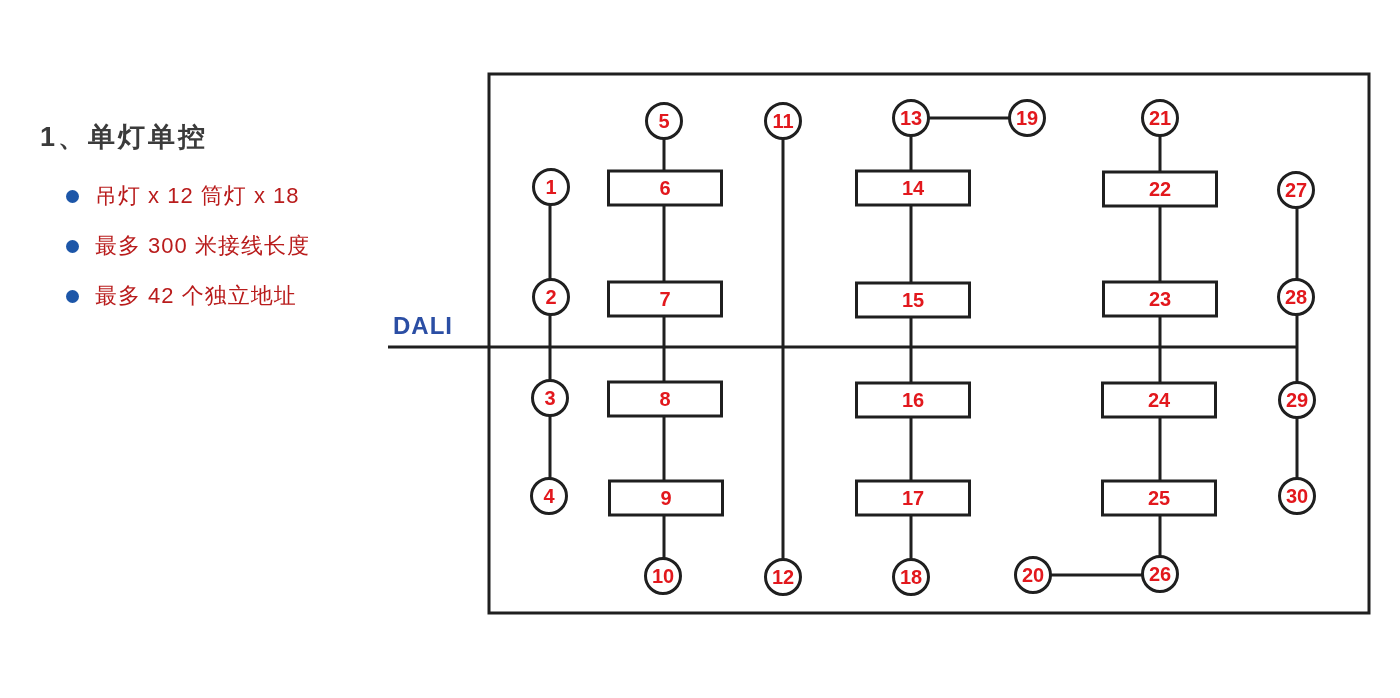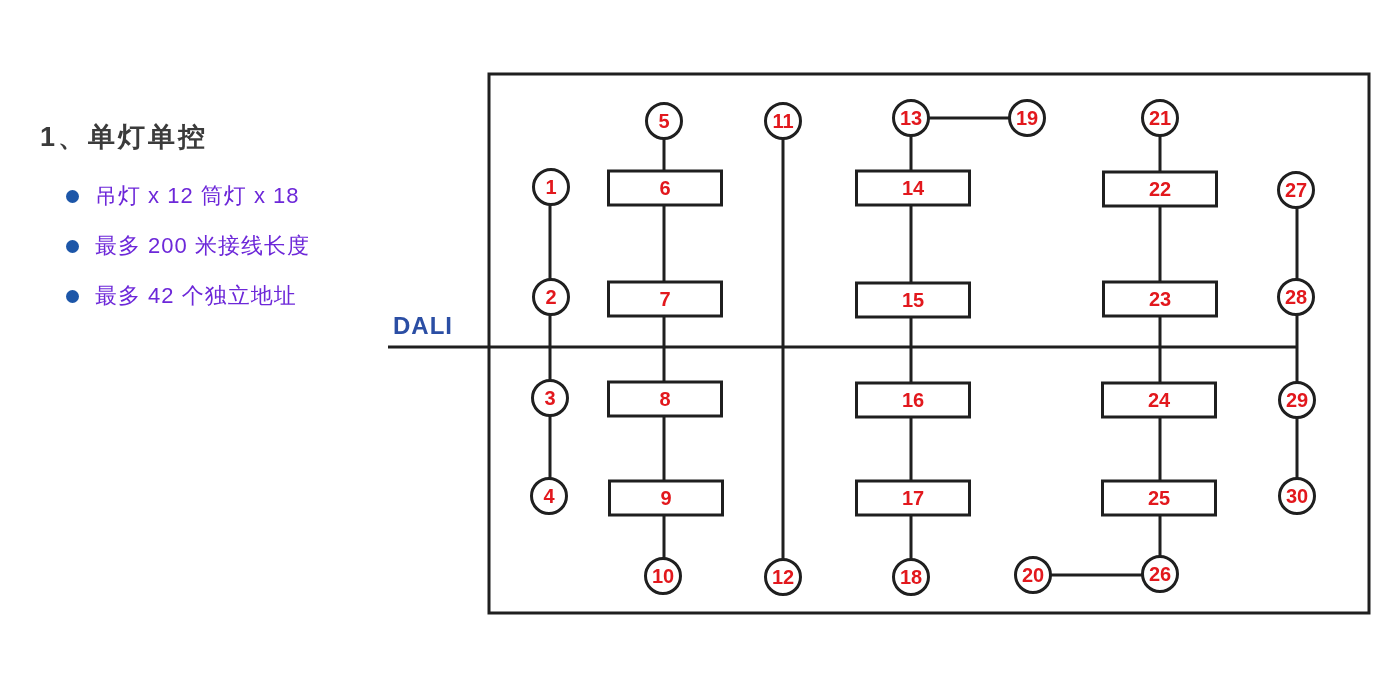--- a/index.html
+++ b/index.html
@@ -29,21 +29,21 @@
     list-style: none;
     margin: 0 0 0 26px;
     padding: 0;
   }
   .spec-list li {
     display: flex;
     align-items: center;
     gap: 16px;
     font-size: 22px;
     font-weight: 500;
-    color: #6d28d9;
+    color: #b91c1c;
     letter-spacing: 1px;
     line-height: 26px;
     margin-bottom: 24px;
   }
   .dot {
     display: inline-block;
     width: 13px;
     height: 13px;
     border-radius: 50%;
     background: #1c56a8;
@@ -76,21 +76,21 @@
 
   <div class="info-panel">
     <h1 class="heading">1、单灯单控</h1>
     <ul class="spec-list">
         <li>
           <span class="dot" style="background: rgb(28, 86, 168);"></span>
           <span>吊灯 x 12  筒灯 x 18</span>
         </li>
         <li>
           <span class="dot" style="background: rgb(28, 86, 168);"></span>
-          <span>最多 200 米接线长度</span>
+          <span>最多 300 米接线长度</span>
         </li>
         <li>
           <span class="dot" style="background: rgb(28, 86, 168);"></span>
           <span>最多 42 个独立地址</span>
         </li>
       </ul>
   </div>
 
   <div class="dali-label">DALI</div>
 

